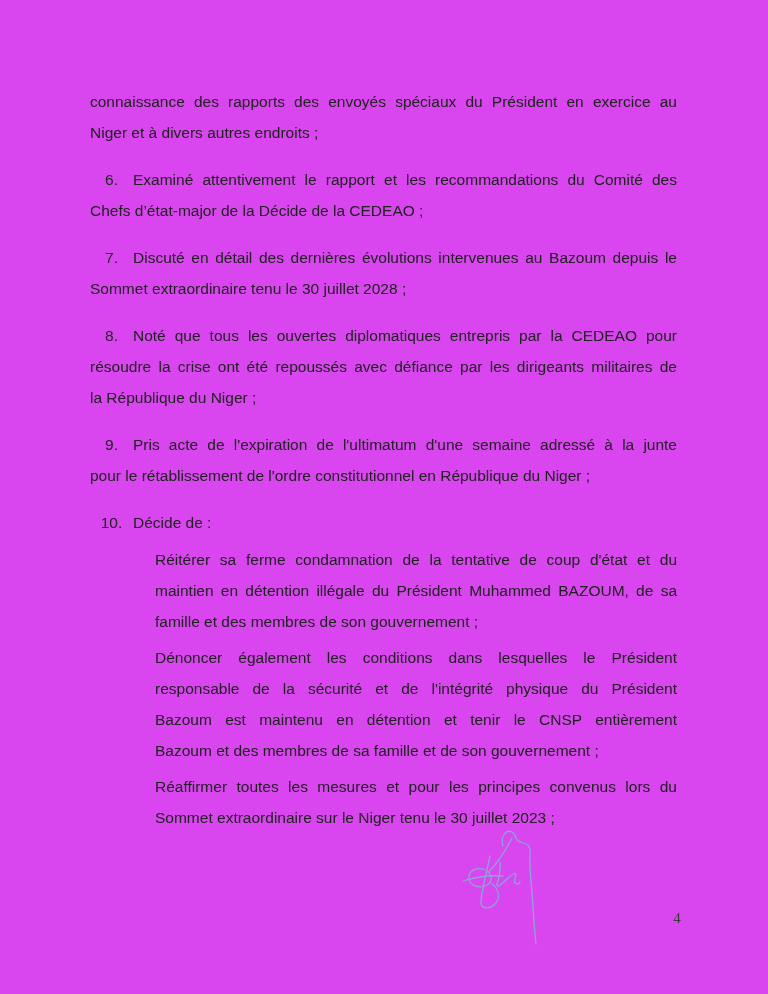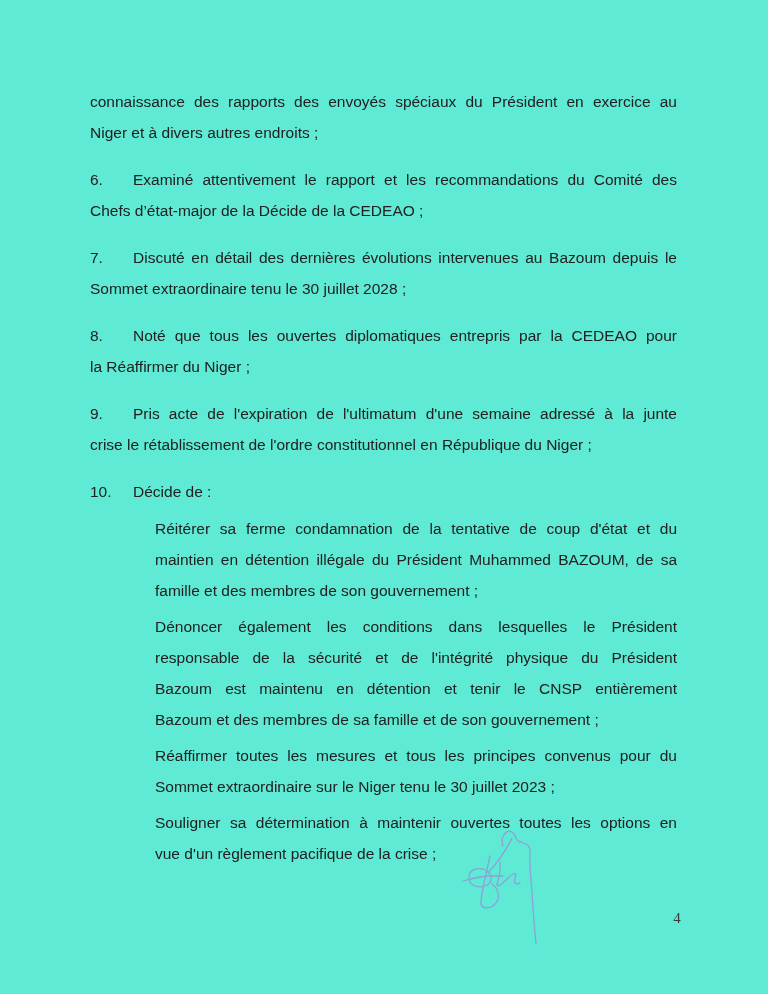--- a/index.html
+++ b/index.html
@@ -7,21 +7,21 @@
     padding: 0;
     width: 768px;
     height: 994px;
     background: #ffffff;
     overflow: hidden;
   }
   .page {
     position: relative;
     width: 768px;
     height: 994px;
-    background: #5eead4;
+    background: #d946ef;
     font-family: "Liberation Sans", sans-serif;
     font-size: 15.5px;
     color: #212121;
   }
   .content {
     position: absolute;
     left: 90px;
     top: 86px;
     width: 587px;
   }
@@ -34,20 +34,21 @@
     white-space: normal;
     text-align: left;
   }
   
   .jl { text-align: justify; }
   .jl::after { content: ""; display: inline-block; width: 100%; height: 0; }
   .pnum {
     display: inline-block;
     width: 43px;
     vertical-align: baseline;
+    text-align: center;
   }
   .decisions { margin: 0; padding: 0 0 0 65px; list-style: none; }
   .decision { margin: 0 0 5px 0; }
   .decision:last-child { margin-bottom: 0; }
   .signature {
     position: absolute;
     left: 456px;
     top: 826px;
     width: 84px;
     height: 124px;
@@ -83,26 +84,27 @@
       <div class="line">Chefs d’état-major de la Décide de la CEDEAO ;</div>
     </div>
 
     <div class="para">
       <div class="line jl"><span class="pnum">7.</span><span>Discuté en détail des dernières évolutions intervenues au Bazoum depuis le</span></div>
       <div class="line">Sommet extraordinaire tenu le 30 juillet 2028 ;</div>
     </div>
 
     <div class="para">
       <div class="line jl"><span class="pnum">8.</span><span>Noté que tous les ouvertes diplomatiques entrepris par la CEDEAO pour</span></div>
-      <div class="line">la Réaffirmer du Niger ;</div>
+      <div class="line jl">résoudre la crise ont été repoussés avec défiance par les dirigeants militaires de</div>
+      <div class="line">la République du Niger ;</div>
     </div>
 
     <div class="para">
       <div class="line jl"><span class="pnum">9.</span><span>Pris acte de l'expiration de l'ultimatum d'une semaine adressé à la junte</span></div>
-      <div class="line">crise le rétablissement de l'ordre constitutionnel en République du Niger ;</div>
+      <div class="line">pour le rétablissement de l'ordre constitutionnel en République du Niger ;</div>
     </div>
 
     <div class="para tight">
       <div class="line"><span class="pnum">10.</span><span>Décide de :</span></div>
     </div>
 
     <div class="decisions">
 
       <div class="decision">
         <div class="line jl"><span>Réitérer sa ferme condamnation de la tentative de coup d'état et du</span></div>
@@ -111,28 +113,24 @@
       </div>
 
       <div class="decision">
         <div class="line jl"><span>Dénoncer également les conditions dans lesquelles le Président</span></div>
         <div class="line jl">responsable de la sécurité et de l'intégrité physique du Président</div>
         <div class="line jl">Bazoum est maintenu en détention et tenir le CNSP entièrement</div>
         <div class="line">Bazoum et des membres de sa famille et de son gouvernement ;</div>
       </div>
 
       <div class="decision">
-        <div class="line jl"><span>Réaffirmer toutes les mesures et tous les principes convenus pour du</span></div>
+        <div class="line jl"><span>Réaffirmer toutes les mesures et pour les principes convenus lors du</span></div>
         <div class="line">Sommet extraordinaire sur le Niger tenu le 30 juillet 2023 ;</div>
       </div>
 
-      <div class="decision">
-        <div class="line jl"><span>Souligner sa détermination à maintenir ouvertes toutes les options en</span></div>
-        <div class="line">vue d'un règlement pacifique de la crise ;</div>
-      </div>
 
     </div>
   </div>
 
   <div class="signature">
     <svg viewBox="0 0 84 124" xmlns="http://www.w3.org/2000/svg" fill="none" stroke-width="1.3" stroke-linecap="round">
       <path d="M47,20 C44,11 50,3 56,6 C61,9 58,15 65,16 C72,18 75,21 74,28 C73,40 76,62 77,82 C78,97 79,108 80,118" stroke="#8da2d8"></path>
       <path d="M56,12 C50,24 42,36 32,47" stroke="#8da2d8"></path>
       <path d="M27,43 C18,41 12,46 13,53 C14,60 24,63 31,59 C38,55 36,46 27,43 Z" stroke="#8da2d8"></path>
       <path d="M7,55 C20,51 34,49 47,50" stroke="#8da2d8"></path>

